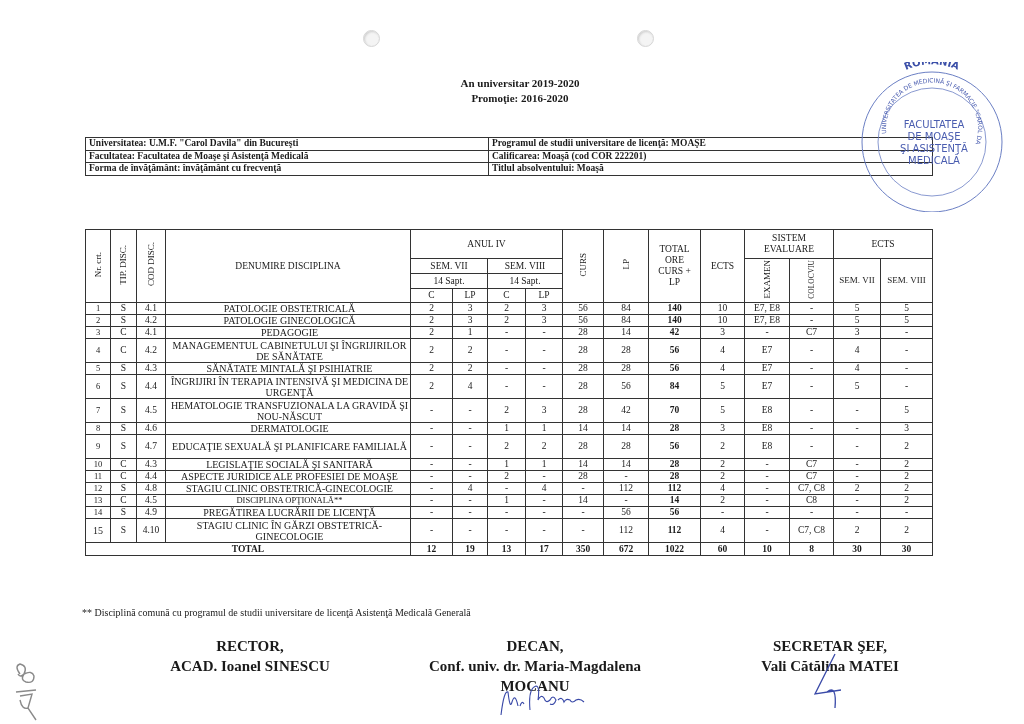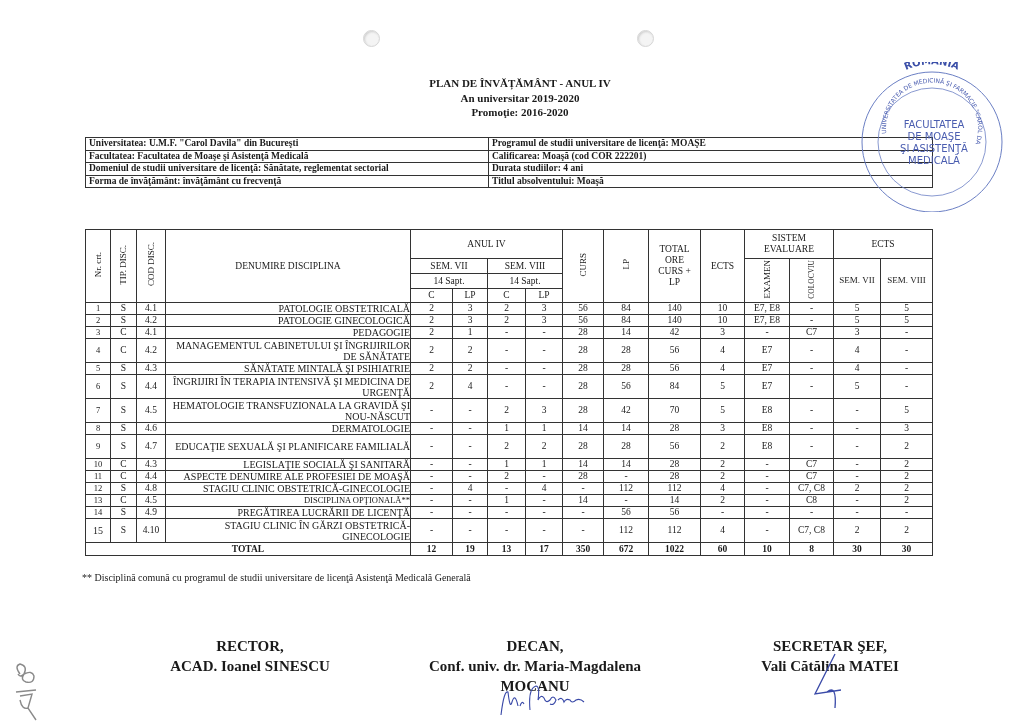--- a/index.html
+++ b/index.html
@@ -10,58 +10,53 @@
   .title-block { position:absolute; left:380px; top:76px; width:280px; text-align:center;
                  font-weight:bold; font-size:11px; line-height:14.5px; }
   .info { position:absolute; left:85px; top:137px; width:848px; border-collapse:collapse;
           font-size:9.5px; font-weight:bold; }
   .info td { border:1px solid #333; height:11.5px; padding:0 3px; line-height:11px; white-space:nowrap; }
   .info td.l { width:396px; } 
   .main { position:absolute; left:85px; top:229px; border-collapse:collapse; table-layout:fixed;
           font-size:9.5px; }
   .main td, .main th { border:1px solid #333; padding:0; text-align:center; font-weight:normal;
           line-height:11px; overflow:hidden; }
-  .main td.name { text-align:right; padding-left:3px; font-size:10px; }
-  .main td.b { font-weight:normal; }
+  .main td.name { text-align:center; padding-left:3px; font-size:10px; }
+  .main td.b { font-weight:bold; }
   .vert { writing-mode:vertical-rl; transform:rotate(180deg); display:inline-block; font-size:9px; }
   .vert.small { font-size:7.5px; }
   .main tr.r1 td { height:11px; }
   .main tr.r2 td { height:23px; }
   .main tr.total td { font-weight:bold; height:12px; }
-  .foot-note { position:absolute; left:82px; top:572px; font-size:10px; }
+  .foot-note { position:absolute; left:82px; top:607px; font-size:10px; }
   .sig { position:absolute; text-align:center; font-weight:bold; font-size:15px; line-height:20px; }
   .stamp { position:absolute; left:852px; top:62px; width:160px; height:150px; }
   .sig-svg { position:absolute; }
   .margin-note { position:absolute; left:6px; top:660px; }
 </style>
 </head>
 <body>
 
 <div class="punch" style="left:363px;top:30px;"></div>
 <div class="punch" style="left:637px;top:30px;"></div>
 
 <div class="title-block">
-  <div>PLAN DE ÎNVĂȚĂMÂNT - ANUL IV</div>
   <div>An universitar 2019-2020</div>
   <div>Promoţie: 2016-2020</div>
 </div>
 
 <table class="info">
   <tbody>
     <tr>
       <td class="l">Universitatea: U.M.F. "Carol Davila" din Bucureşti</td>
       <td>Programul de studii universitare de licenţă: MOAŞE</td>
     </tr>
     <tr>
       <td class="l">Facultatea: Facultatea de Moaşe şi Asistenţă Medicală</td>
       <td>Calificarea: Moaşă (cod COR 222201)</td>
-    </tr>
-    <tr>
-      <td class="l">Domeniul de studii universitare de licenţă: Sănătate, reglementat sectorial</td>
-      <td>Durata studiilor: 4 ani</td>
     </tr>
     <tr>
       <td class="l">Forma de învăţământ: învăţământ cu frecvenţă</td>
       <td>Titlul absolventului: Moaşă</td>
     </tr>
   </tbody>
 </table>
 
 <table class="main">
   <colgroup>
@@ -293,21 +288,21 @@
         <td>2</td>
         <td>-</td>
         <td>C7</td>
         <td>-</td>
         <td>2</td>
       </tr>
       <tr class="r1">
         <td style="font-size: 8.5px;">11</td>
         <td>C</td>
         <td>4.4</td>
-        <td class="name">ASPECTE DENUMIRE ALE PROFESIEI DE MOAŞĂ</td>
+        <td class="name">ASPECTE JURIDICE ALE PROFESIEI DE MOAŞE</td>
         <td>-</td>
         <td>-</td>
         <td>2</td>
         <td>-</td>
         <td>28</td>
         <td>-</td>
         <td class="b">28</td>
         <td>2</td>
         <td>-</td>
         <td>C7</td>

